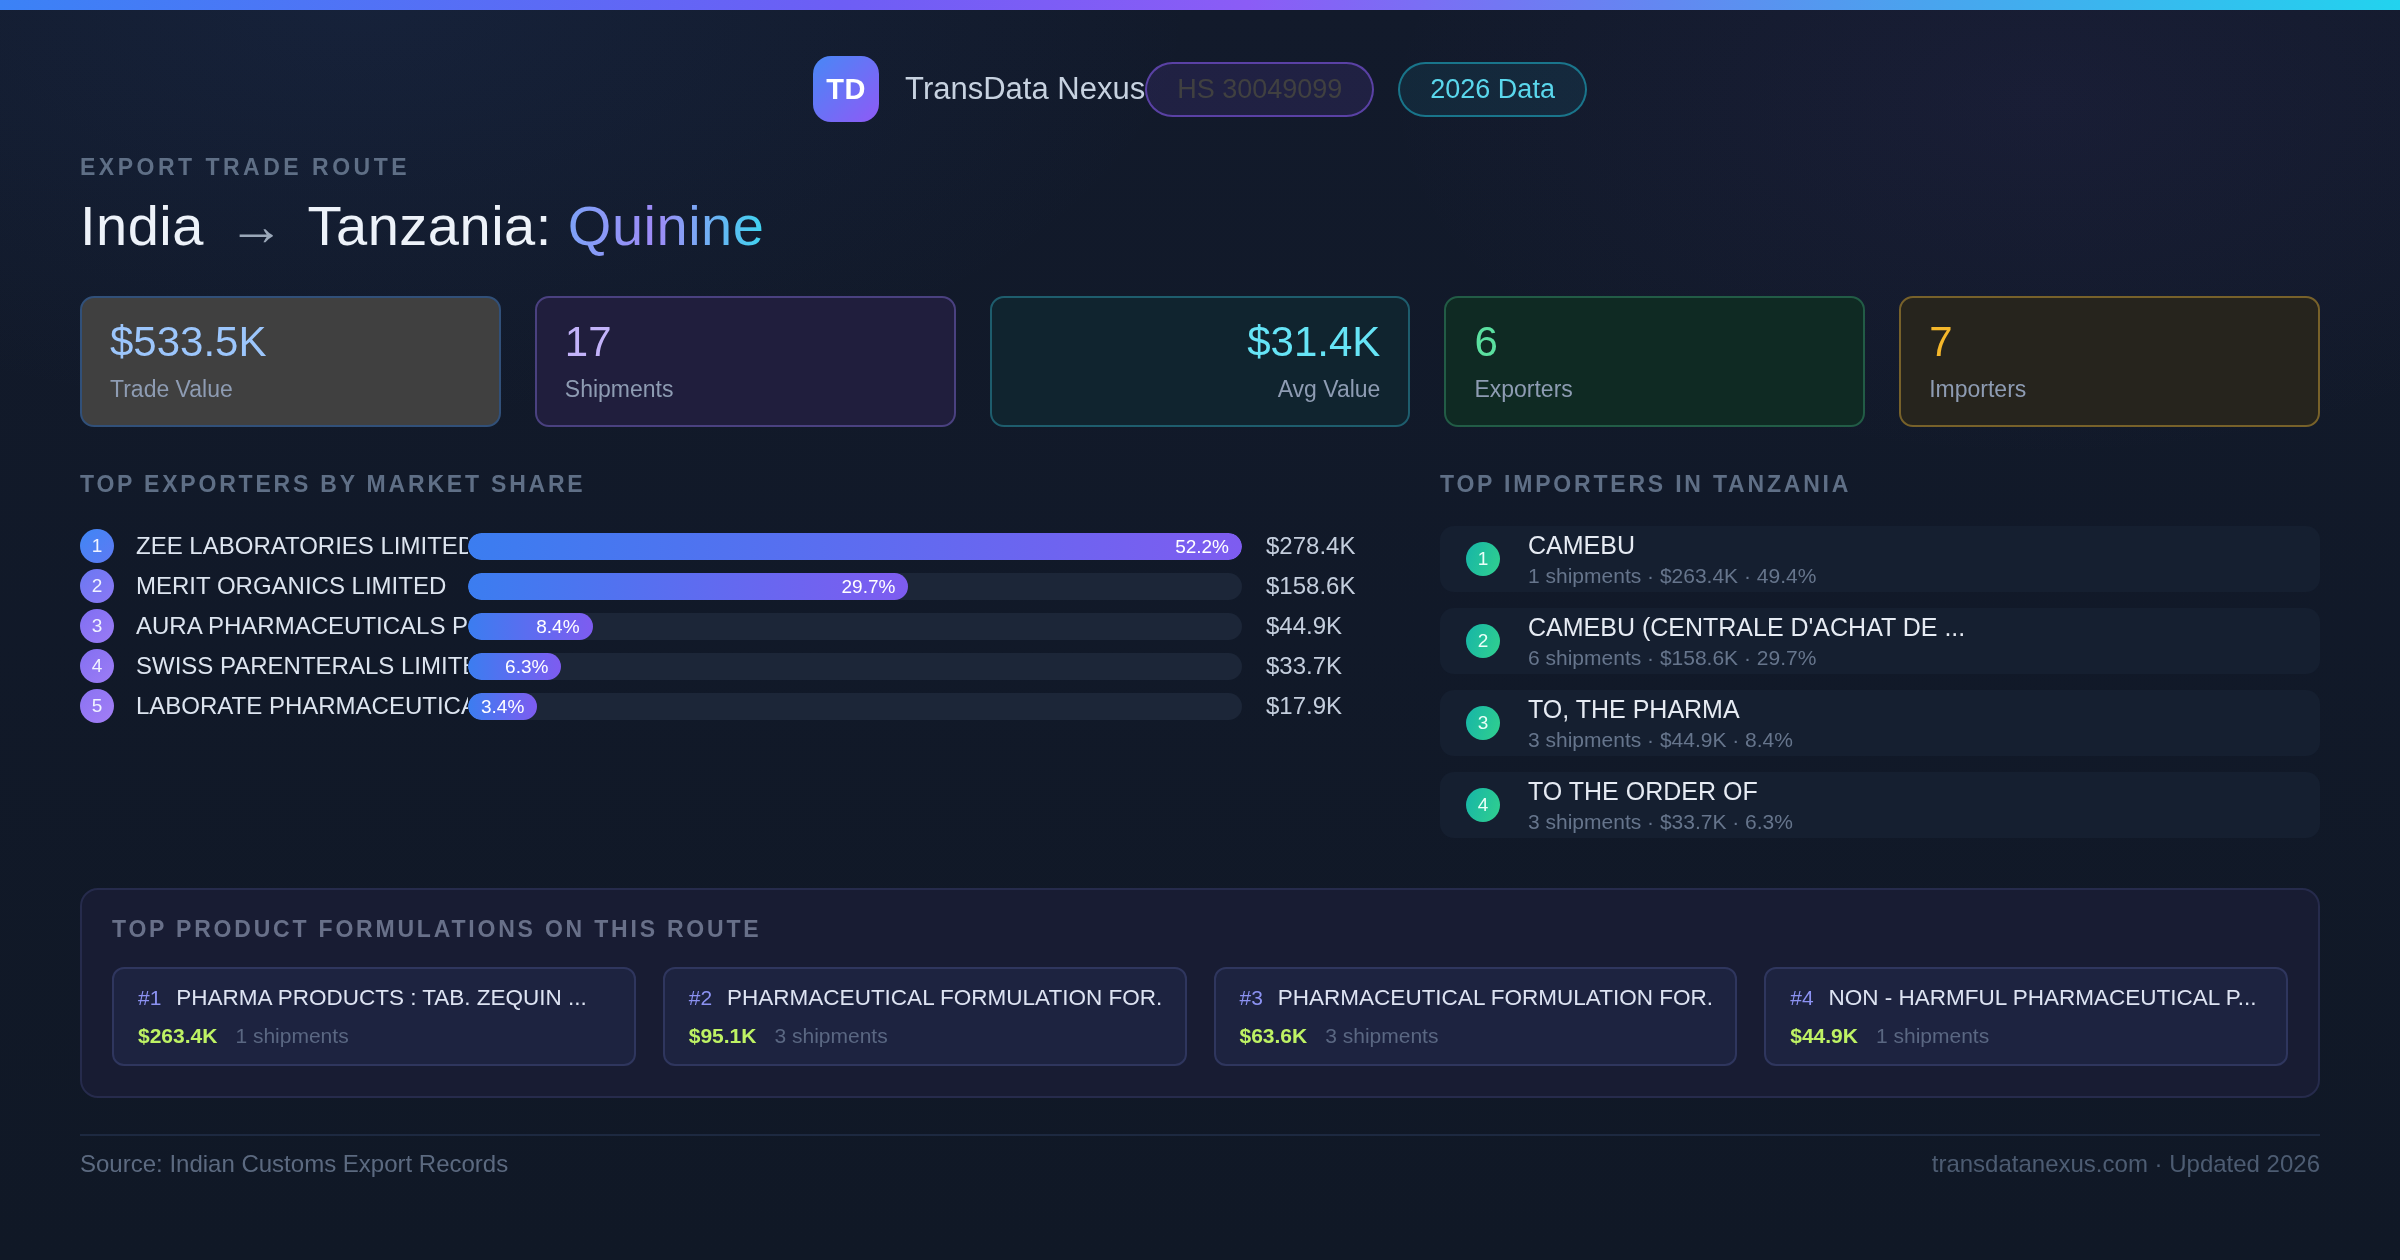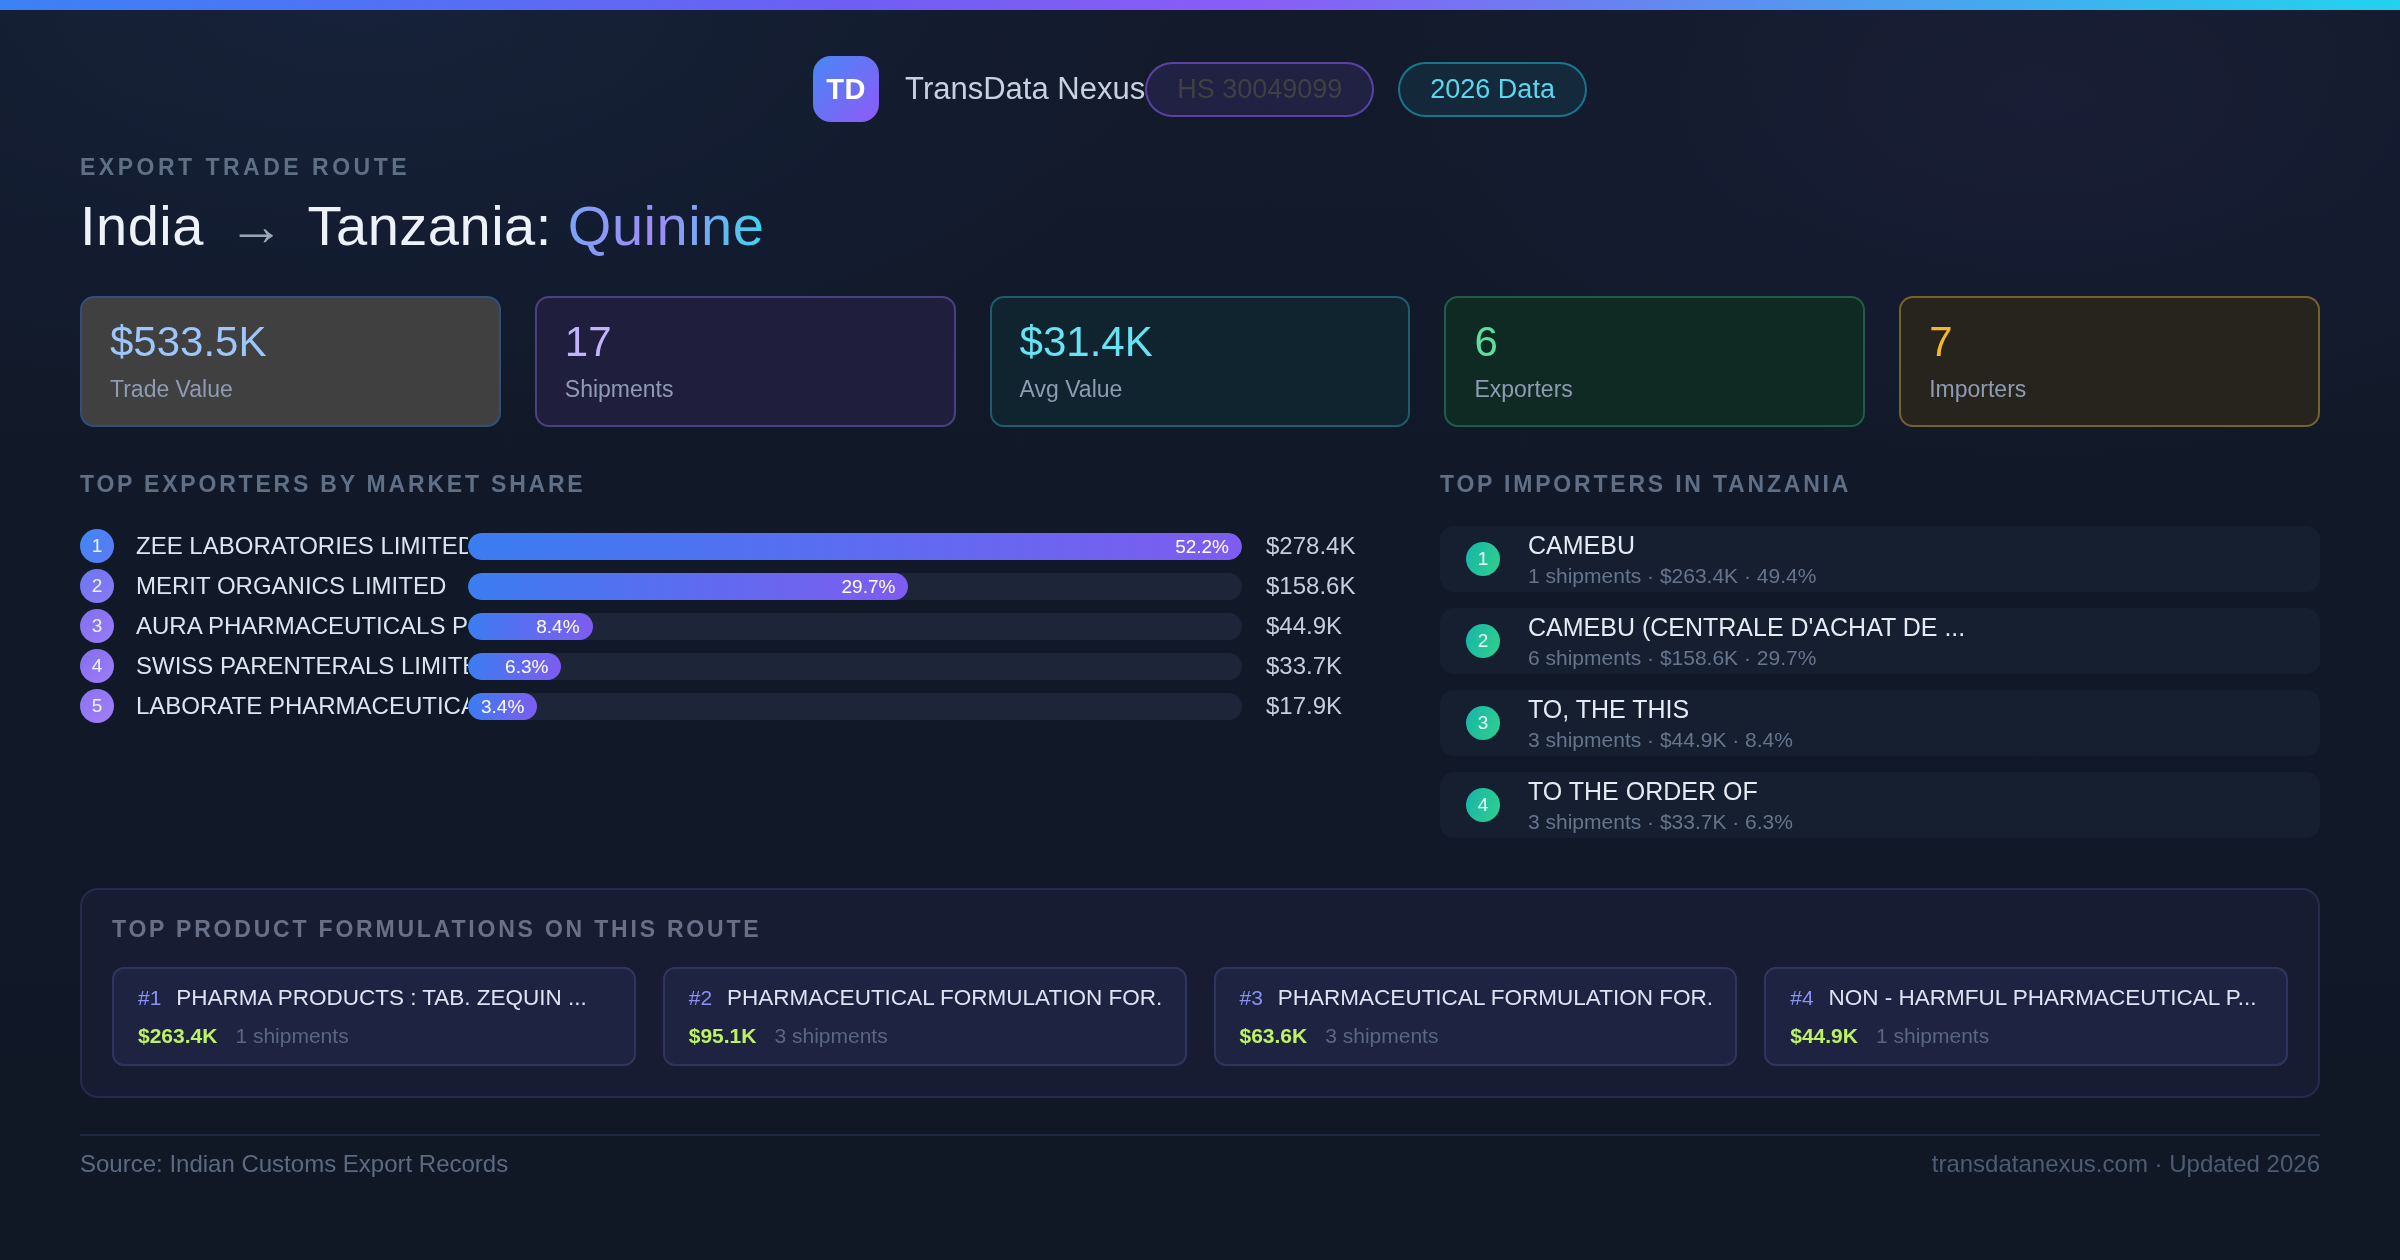--- a/index.html
+++ b/index.html
@@ -37,21 +37,21 @@
     background:linear-gradient(90deg,#7da2f8 0%,#9f8bf7 45%,#3fd4f0 100%);
     -webkit-background-clip:text; background-clip:text; color:transparent; }
 
   
   .stats { margin-top:38px; display:flex; gap:34px; }
   .stat { flex:1; border-radius:14px; padding:20px 28px 22px 28px; border:2px solid transparent; }
   .stat .value { font-size:42px; font-weight:500; margin-bottom:10px; }
   .stat .label { font-size:23px; color:#8e9cb3; }
   .theme-blue   { background:#404040; border-color:#315079; } .theme-blue .value{ color:#9cc6fc; }
   .theme-purple { background:#201e3d; border-color:#4a4180; } .theme-purple .value{ color:#c3b3fa; }
-  .theme-cyan   { background:#10242f; border-color:#1e5d6d; } .theme-cyan .value{ color:#66e4f6; }
+  .theme-cyan   { background:#10242f; border-color:#1e5d6d;text-align:right; } .theme-cyan .value{ color:#66e4f6; }
   .theme-green  { background:#0f2a23; border-color:#225c46; } .theme-green .value{ color:#5be0a0; }
   .theme-amber  { background:#26241d; border-color:#77612a; } .theme-amber .value{ color:#f4b72b; }
 
   
   .columns { margin-top:44px; display:flex; gap:74px; align-items:flex-start; }
   .col-left { flex:1; }
   .col-right { width:880px; }
   .section-heading { font-size:23px; font-weight:600; letter-spacing:2.8px; color:#5f6f86; margin-bottom:28px; }
 
   
@@ -233,21 +233,21 @@
             <div class="irank">2</div>
             <div>
               <div class="imp-name">CAMEBU (CENTRALE D'ACHAT DE ...</div>
               <div class="imp-meta">6 shipments · $158.6K · 29.7%</div>
             </div>
           </div>
 
           <div class="imp-item">
             <div class="irank">3</div>
             <div>
-              <div class="imp-name">TO, THE THIS</div>
+              <div class="imp-name">TO, THE PHARMA</div>
               <div class="imp-meta">3 shipments · $44.9K · 8.4%</div>
             </div>
           </div>
 
           <div class="imp-item">
             <div class="irank">4</div>
             <div>
               <div class="imp-name">TO THE ORDER OF</div>
               <div class="imp-meta">3 shipments · $33.7K · 6.3%</div>
             </div>

